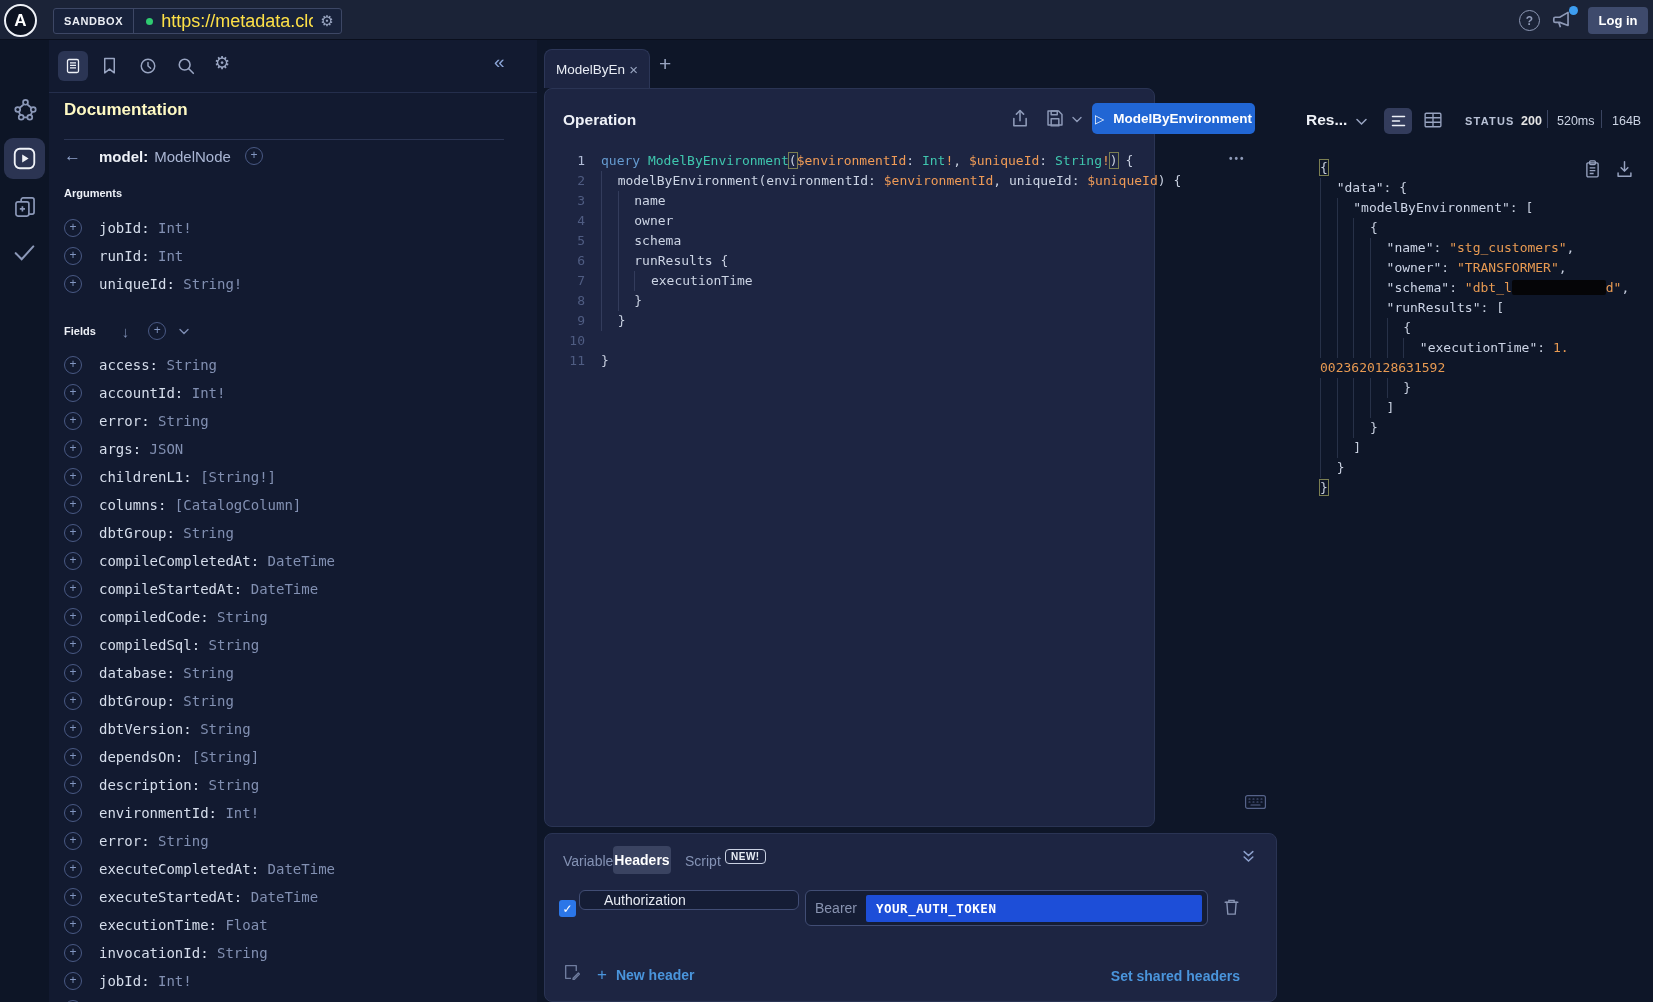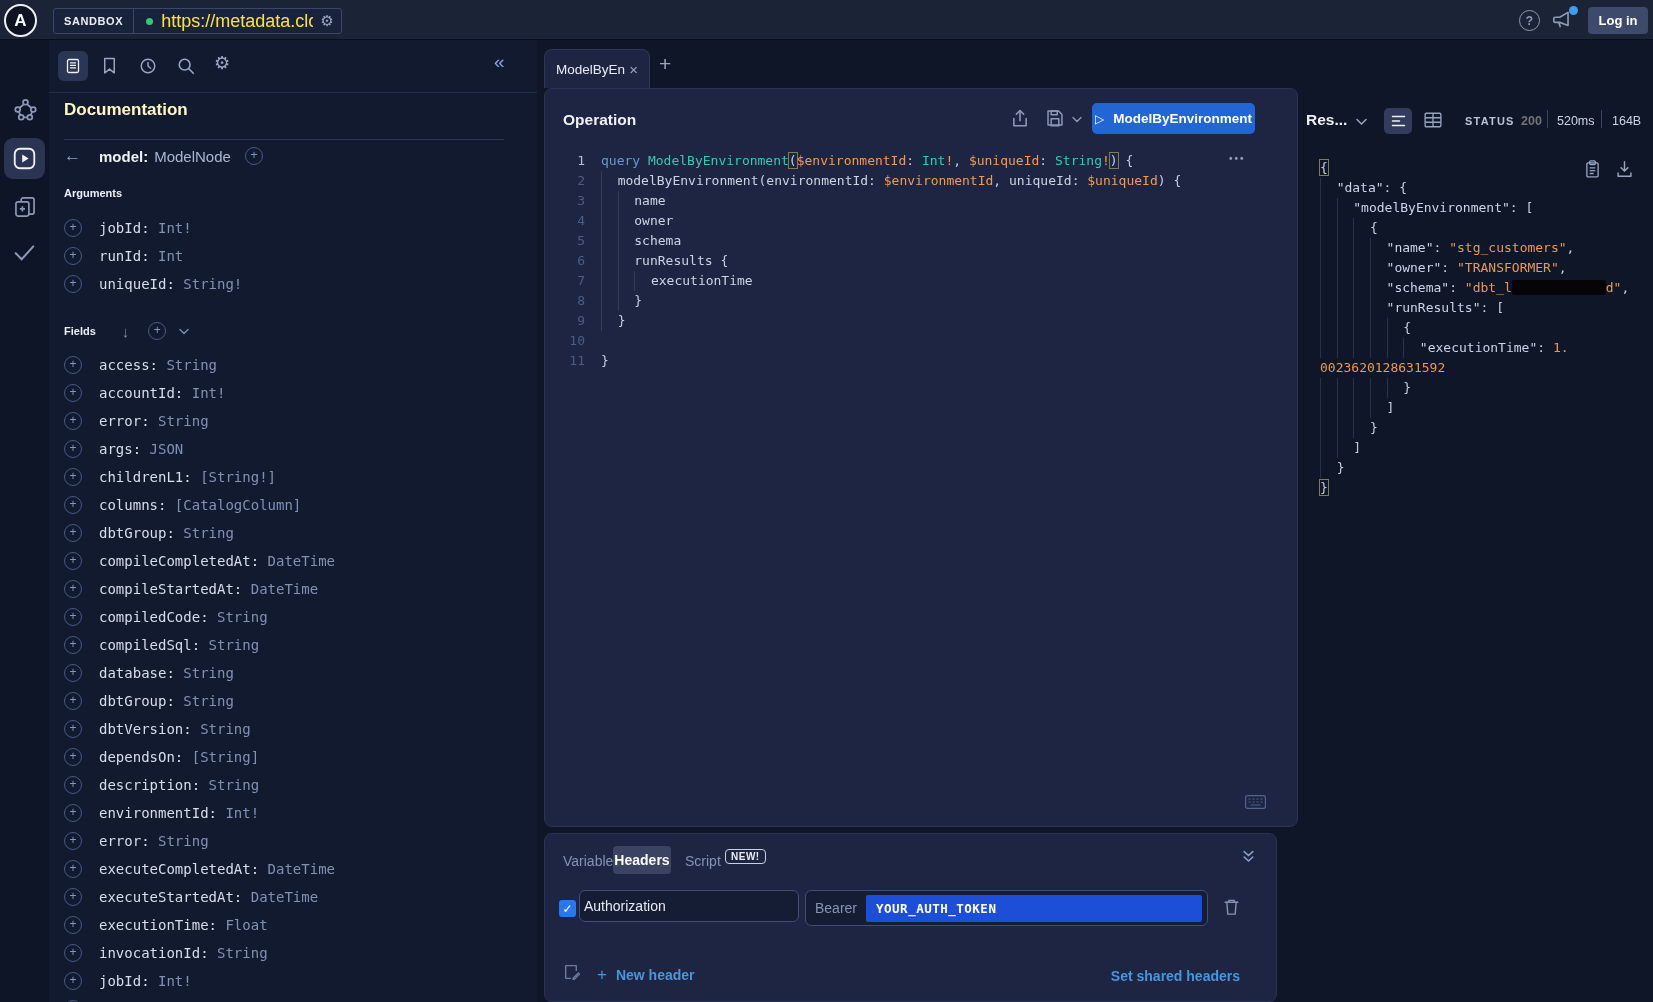--- a/index.html
+++ b/index.html
@@ -68,21 +68,21 @@
   .f-type{color:#8290b2;white-space:pre;}
 
   
   .tab{left:544px;top:49px;width:106px;height:39px;background:#1d2542;border:1px solid #2c3657;border-bottom:none;
        border-radius:8px 8px 0 0;display:flex;align-items:center;padding:0 11px;box-sizing:border-box;}
   .tab-label{flex:1;font-size:13.5px;color:#e8ecf4;white-space:nowrap;overflow:hidden;}
   .tab-close{color:#98a4c0;font-size:15px;margin-left:4px;}
   .add-tab{left:659px;top:52px;font-size:21px;color:#98a4c0;}
 
   
-  .editor-panel{position:absolute;left:544px;top:88px;width:754px;height:739px;background:#1d2542;
+  .editor-panel{position:absolute;left:544px;top:88px;width:611px;height:739px;background:#1d2542;
         border:1px solid #2a3454;border-radius:8px;box-sizing:border-box;}
   .op-title{left:18px;top:22px;font-size:15.5px;font-weight:bold;color:#eef1f7;}
   .op-share{left:466px;top:20px;}
   .op-save{left:501px;top:20px;}
   .op-save-chev{left:527px;top:27px;}
   .run-btn{left:547px;top:14px;width:163px;height:31px;background:#2166d4;border-radius:5px;
         display:flex;align-items:center;justify-content:center;gap:9px;color:#fff;}
   .run-play{font-size:12px;}
   .run-label{font-size:13.5px;font-weight:bold;}
   .code-area{position:absolute;left:0;top:62px;right:26px;}
@@ -110,22 +110,22 @@
   .bp-tab{font-size:14px;color:#8492b4;position:absolute;top:19px;}
   .bp-variables{left:18px;}
   .bp-headers-pill{left:68px;top:12px;width:58px;height:28px;background:#3a4361;border-radius:4px;
         display:flex;align-items:center;justify-content:center;font-size:14px;font-weight:bold;color:#fff;}
   .bp-script{left:140px;}
   .bp-new{left:180px;top:15px;border:1.5px solid #c9d1e2;border-radius:4px;padding:1px 5px;
         font-size:10px;font-weight:bold;color:#e8edf5;letter-spacing:.5px;}
   .bp-collapse{left:697px;top:16px;}
   .hk-check{left:14px;top:66px;width:17px;height:17px;background:#2b76e8;border-radius:3px;
         color:#fff;font-size:12px;display:flex;align-items:center;justify-content:center;}
-  .hk-key{left:34px;top:56px;width:220px;height:32px;background:#151d35;border:1px solid #414d74;border-radius:6px;
-        box-sizing:border-box;color:#e6eaf2;font-size:14px;padding:0 4px;font-family:"Liberation Sans",sans-serif;outline:none;}
+  .hk-key{left:34px;top:56px;width:220px;height:20px;background:#151d35;border:1px solid #414d74;border-radius:6px;
+        box-sizing:border-box;color:#e6eaf2;font-size:14px;padding:0 24px;font-family:"Liberation Sans",sans-serif;outline:none;}
   .hk-value{left:260px;top:56px;width:403px;height:36px;background:#151d35;border:1px solid #414d74;border-radius:6px;
         box-sizing:border-box;display:flex;align-items:center;}
   .bearer-label{color:#8893b0;font-size:14px;margin-left:9px;}
   .token-box{flex:1;margin:0 5px 0 9px;background:#1d4ed8;border-radius:2px;height:27px;line-height:27px;
         padding:0 10px;font-family:"DejaVu Sans Mono",monospace;font-weight:bold;font-size:12.5px;color:#fff;letter-spacing:.5px;}
   .hk-trash{left:678px;top:64px;}
   .edit-doc{left:18px;top:129px;}
   .new-header{left:52px;top:131px;display:flex;align-items:center;gap:9px;color:#4a95dc;}
   .nh-plus{font-size:17px;}
   .nh-label{font-size:14px;font-weight:bold;}
@@ -501,21 +501,21 @@
         <path d="M1.5 1.5h12M1.5 6h7M1.5 10.5h12"></path>
       </svg>
     </div>
     <div class="abs table-icon">
       <svg width="18" height="16" viewBox="0 0 16 14" fill="none" stroke="#97a3c0" stroke-width="1.2">
         <rect x="1" y="1" width="14" height="12" rx="1"></rect>
         <path d="M1 5h14M1 9h14M8 1v12"></path>
       </svg>
     </div>
     <div class="abs status-label">STATUS</div>
-    <div class="abs status-code" style="color: #737373;">200</div>
+    <div class="abs status-code" style="color: #e5e5e5;">200</div>
     <div class="abs resp-sep sep1"></div>
     <div class="abs resp-time">520ms</div>
     <div class="abs resp-sep sep2"></div>
     <div class="abs resp-size">164B</div>
 
     <div class="abs resp-copy">
       <svg width="17" height="18" viewBox="0 0 15 16" fill="none" stroke="#97a3c0" stroke-width="1.2">
         <rect x="2.5" y="2.5" width="10" height="12.5" rx="1"></rect>
         <rect x="5" y="0.8" width="5" height="3.2" rx="0.8"></rect>
         <path d="M5 7h5M5 9.5h5M5 12h3.5"></path>

